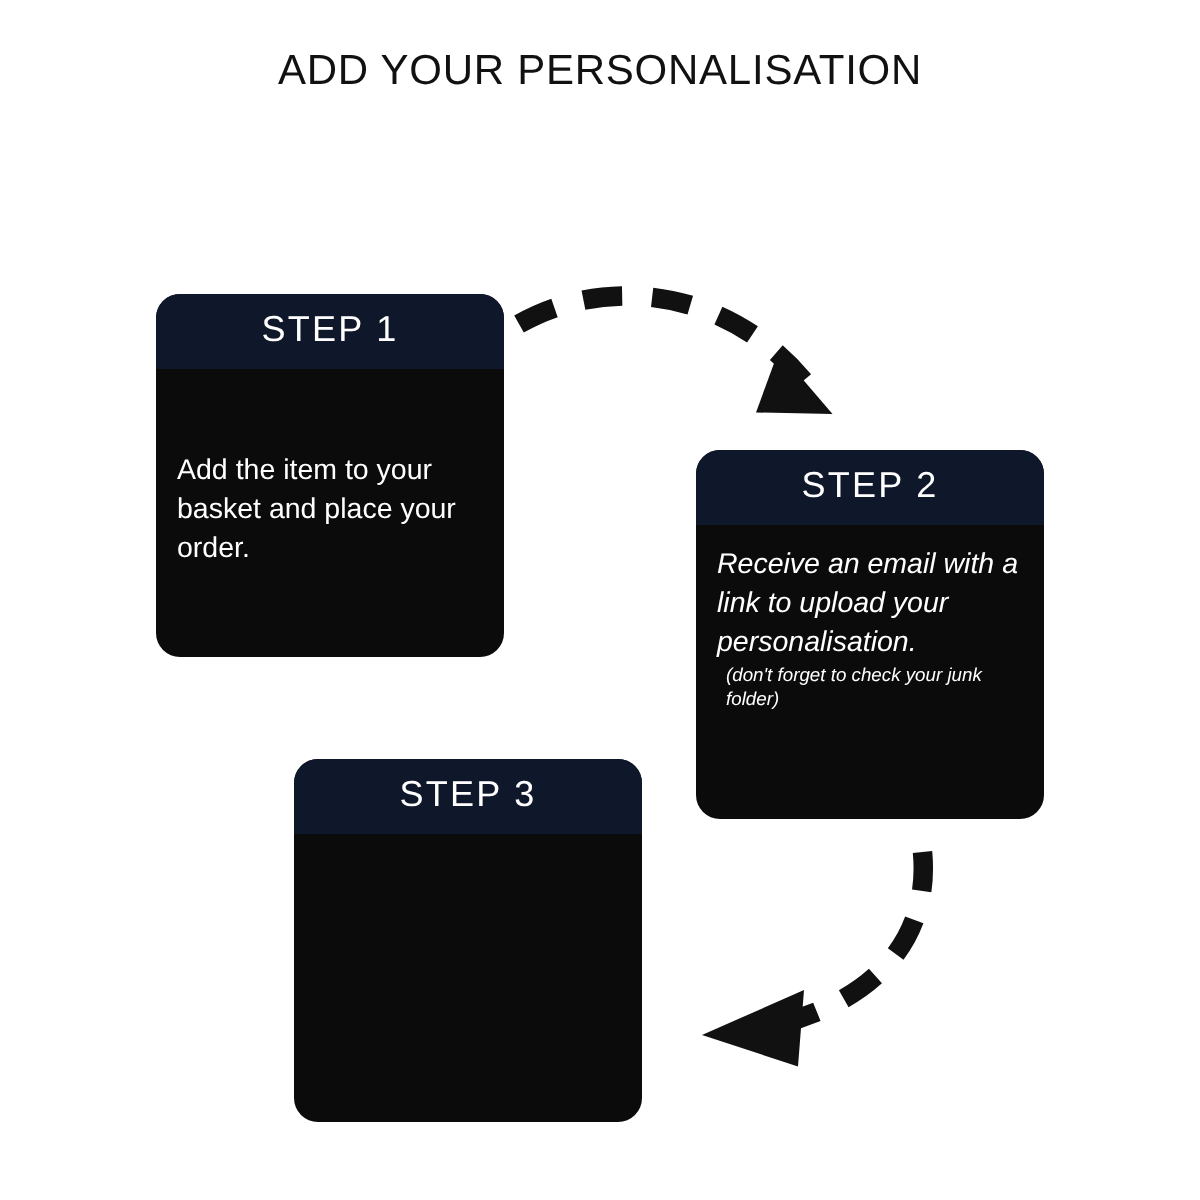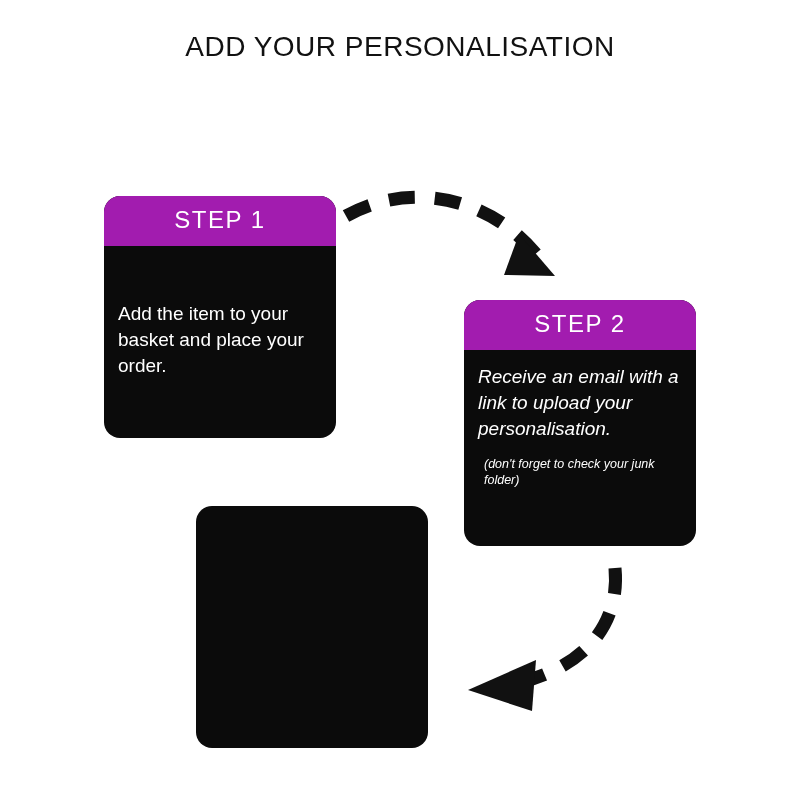--- a/index.html
+++ b/index.html
@@ -40,21 +40,21 @@
     position: absolute;
     background: #0b0b0b;
     border-radius: 16px;
     overflow: hidden;
     box-sizing: border-box;
     display: flex;
     flex-direction: column;
     align-items: stretch;
   }
   .card .head {
-    background: #a21caf;
+    background: #0f172a;
     color: #ffffff;
     text-align: center;
     font-family: "Liberation Sans", sans-serif;
     letter-spacing: 1.5px;
     font-size: 24px;
     box-sizing: border-box;
   }
   .card .body {
     flex: 1;
     display: flex;
@@ -64,21 +64,20 @@
     color: #ffffff;
     font-family: "Liberation Sans", sans-serif;
     font-size: 19px;
     line-height: 26px;
     padding: 6px 14px 10px 14px;
     box-sizing: border-box;
   }
   .card .note {
     font-size: 12.5px;
     line-height: 16px;
-    margin-top: 14px;
     padding: 0 6px;
   }
 
   
   #card-step-1 {
     left: 104px;
     top: 196px;
     width: 232px;
     height: 242px;
   }
@@ -126,20 +125,21 @@
 
 <div class="card" id="card-step-2">
   <div class="head">STEP 2</div>
   <div class="body">
     <span>Receive an email with a link to upload your personalisation.</span>
     <span class="note">(don't forget to check your junk folder)</span>
   </div>
 </div>
 
 <div class="card" id="card-step-3">
+  <div class="head">STEP 3</div>
 </div>
 
 <svg class="arrow" id="arrow-1" width="250" height="130" viewBox="0 0 250 130">
   <path d="M10,40 C70,6 150,18 200,78" fill="none" stroke="#111111" stroke-width="13" stroke-linecap="butt" stroke-dasharray="26 20"></path>
   <polygon points="183,58 219,100 168,99" fill="#111111"></polygon>
 </svg>
 
 <svg class="arrow" id="arrow-2" width="210" height="160" viewBox="0 0 210 160">
   <path d="M175,8 C180,60 150,106 75,124" fill="none" stroke="#111111" stroke-width="13" stroke-linecap="butt" stroke-dasharray="26 20"></path>
   <polygon points="96,100 28,130 92,151" fill="#111111"></polygon>

